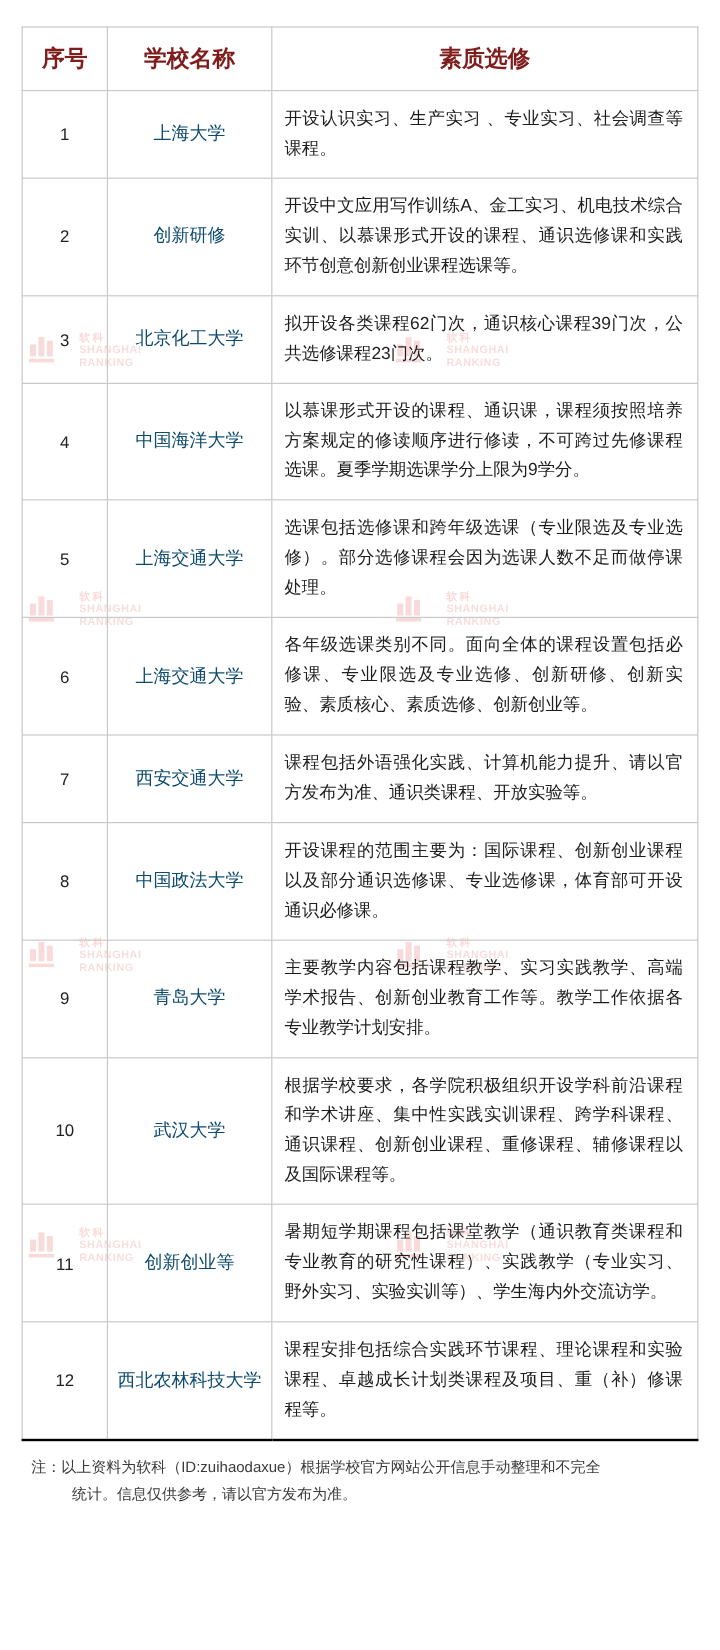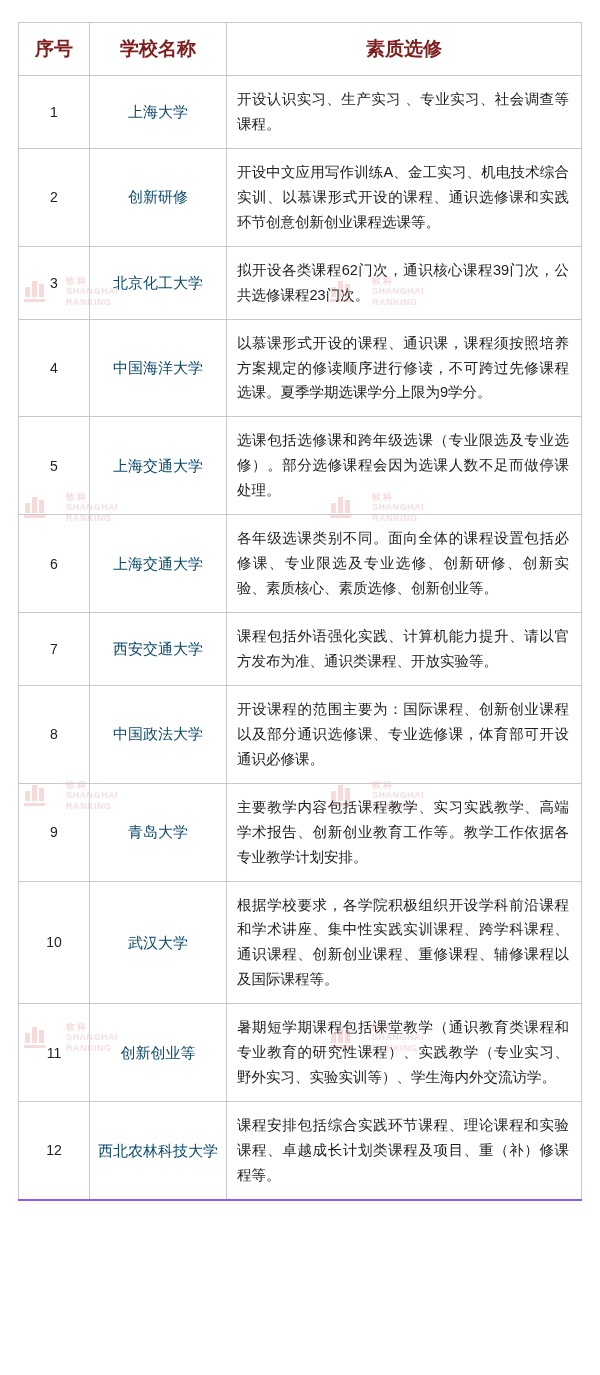--- a/index.html
+++ b/index.html
@@ -73,21 +73,21 @@
   }
   td.cell-courses {
     font-size: 14.5px;
     color: #1d1d1d;
     line-height: 1.72;
     padding: 11px 12px 11px 10px;
     text-align: justify;
     margin-left: 16px;
   }
   tbody tr:last-child td {
-    border-bottom: 2px solid #8b5cf6;
+    border-bottom: 2px solid #000000;
   }
   .footnote {
     margin: 12px 6px 0 8px;
     font-size: 12.5px;
     color: #3a3a3a;
     line-height: 1.75;
     position: relative;
     z-index: 2;
   }
   .footnote .fn-indent {
@@ -319,14 +319,18 @@
         <td class="cell-courses">暑期短学期课程包括课堂教学（通识教育类课程和专业教育的研究性课程）、实践教学（专业实习、野外实习、实验实训等）、学生海内外交流访学。</td>
       </tr>
       <tr>
         <td class="cell-no">12</td>
         <td class="cell-school">西北农林科技大学</td>
         <td class="cell-courses">课程安排包括综合实践环节课程、理论课程和实验课程、卓越成长计划类课程及项目、重（补）修课程等。</td>
       </tr>
     </tbody>
   </table>
 
+  <div class="footnote">
+    <span>注：以上资料为软科（ID:zuihaodaxue）根据学校官方网站公开信息手动整理和不完全</span>
+    <span class="fn-indent">统计。信息仅供参考，请以官方发布为准。</span>
+  </div>
 
 </div>
 
 </body></html>

